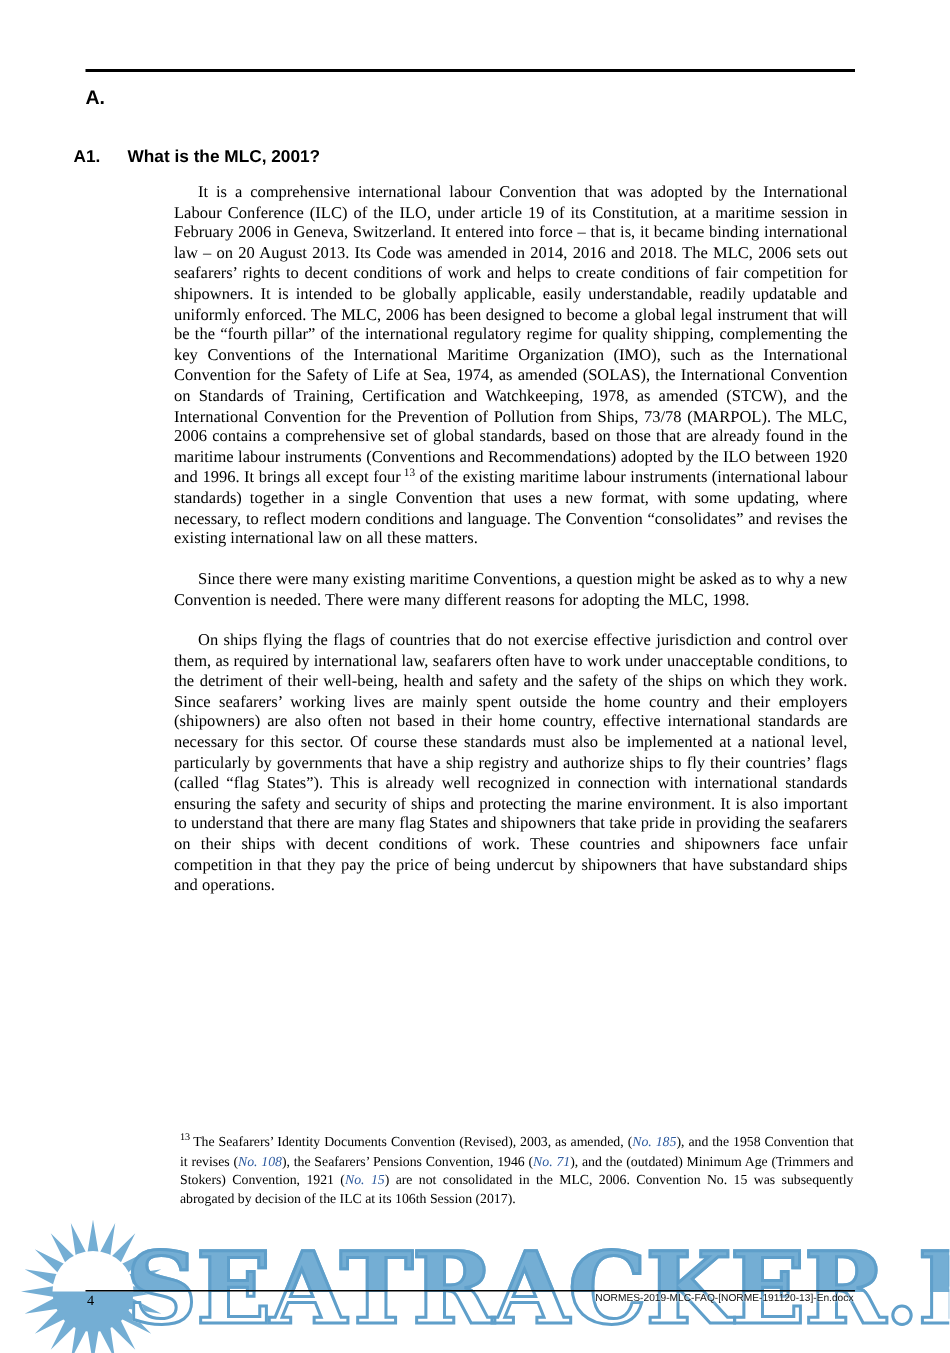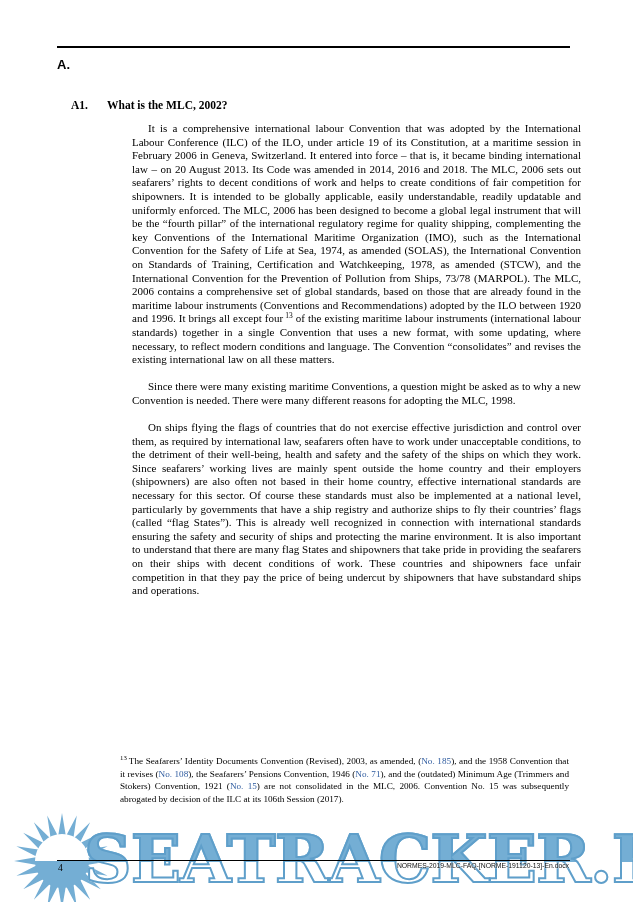--- a/index.html
+++ b/index.html
@@ -17,33 +17,33 @@
     .wm-text{
       background:linear-gradient(to bottom,#74aed4 0%,#74aed4 54%,#ffffff 54%,#ffffff 100%);
       -webkit-background-clip:text;background-clip:text;color:transparent;}
   }
 
   
   .rule-top{position:absolute;left:57px;top:46px;width:513px;height:2px;background:#000;z-index:2;}
   .section-heading{position:absolute;left:57px;top:57px;width:513px;display:flex;
         font-family:"Liberation Sans",sans-serif;font-weight:bold;font-size:13px;z-index:2;}
   .section-heading .h-label{width:40px;flex:none;}
-  .question-heading{position:absolute;left:71px;top:99px;width:513px;display:flex;
-        font-family:Liberation Serif, serif;font-weight:bold;font-size:11.5px;z-index:2;}
+  .question-heading{position:absolute;left:49px;top:99px;width:513px;display:flex;
+        font-family:Liberation Sans, sans-serif;font-weight:bold;font-size:11.5px;z-index:2;}
   .question-heading .h-label{width:36px;flex:none;}
 
-  .body-text{position:absolute;left:132px;top:122px;width:449px;z-index:2;
+  .body-text{position:absolute;left:116px;top:122px;width:449px;z-index:2;
         font-size:11px;line-height:13.6px;text-align:justify;}
   .body-text p{margin:0 0 13.6px 0;text-indent:16px;}
   .fn-ref{font-size:7.5px;vertical-align:super;line-height:0;margin-left:2px;}
 
   .footnote{position:absolute;left:120px;top:755px;width:449px;z-index:2;
         font-size:9.2px;line-height:12.6px;text-align:justify;}
   .footnote .fn-marker{font-size:6.8px;vertical-align:super;line-height:0;margin-right:2px;}
-  .fn-link{color:#2e5b9f;text-decoration:none;cursor:pointer;}
+  .fn-link{color:#2e5b9f;text-decoration:none;cursor:pointer;font-style:italic;}
 
   .rule-bottom{position:absolute;left:57px;top:860px;width:513px;height:1px;background:#000;z-index:3;}
   .page-number{position:absolute;left:58px;top:863px;font-size:9.5px;z-index:3;
         font-family:"Liberation Serif",serif;}
   .footer-filename{position:absolute;right:64px;top:862px;z-index:3;
         font-family:"Liberation Sans",sans-serif;font-size:6.8px;color:#111;
         text-shadow:0 0 2px #fff,0 0 2px #fff;}
 </style>
 </head>
 <body>
@@ -60,21 +60,21 @@
   </div>
 
   <div class="rule-top"></div>
 
   <div class="section-heading">
     <span class="h-label">A.</span>
   </div>
 
   <div class="question-heading">
     <span class="h-label">A1.</span>
-    <span class="h-text">What is the MLC, 2002?</span>
+    <span class="h-text">What is the MLC, 2001?</span>
   </div>
 
   <div class="body-text">
     <p><span>It is a comprehensive international labour Convention that was adopted by the International Labour Conference (ILC) of the ILO, under article 19 of its Constitution, at a maritime session in February 2006 in Geneva, Switzerland. It entered into force – that is, it became binding international law – on 20 August 2013. Its Code was amended in 2014, 2016 and 2018. The MLC, 2006 sets out seafarers’ rights to decent conditions of work and helps to create conditions of fair competition for shipowners. It is intended to be globally applicable, easily understandable, readily updatable and uniformly enforced. The MLC, 2006 has been designed to become a global legal instrument that will be the “fourth pillar” of the international regulatory regime for quality shipping, complementing the key Conventions of the International Maritime Organization (IMO), such as the International Convention for the Safety of Life at Sea, 1974, as amended (SOLAS), the International Convention on Standards of Training, Certification and Watchkeeping, 1978, as amended (STCW), and the International Convention for the Prevention of Pollution from Ships, 73/78 (MARPOL). The MLC, 2006 contains a comprehensive set of global standards, based on those that are already found in the maritime labour instruments (Conventions and Recommendations) adopted by the ILO between 1920 and 1996. It brings all except four</span><sup class="fn-ref">13</sup><span> of the existing maritime labour instruments (international labour standards) together in a single Convention that uses a new format, with some updating, where necessary, to reflect modern conditions and language. The Convention “consolidates” and revises the existing international law on all these matters.</span></p>
     <p>Since there were many existing maritime Conventions, a question might be asked as to why a new Convention is needed. There were many different reasons for adopting the MLC, 1998.</p>
     <p>On ships flying the flags of countries that do not exercise effective jurisdiction and control over them, as required by international law, seafarers often have to work under unacceptable conditions, to the detriment of their well-being, health and safety and the safety of the ships on which they work. Since seafarers’ working lives are mainly spent outside the home country and their employers (shipowners) are also often not based in their home country, effective international standards are necessary for this sector. Of course these standards must also be implemented at a national level, particularly by governments that have a ship registry and authorize ships to fly their countries’ flags (called “flag States”). This is already well recognized in connection with international standards ensuring the safety and security of ships and protecting the marine environment. It is also important to understand that there are many flag States and shipowners that take pride in providing the seafarers on their ships with decent conditions of work. These countries and shipowners face unfair competition in that they pay the price of being undercut by shipowners that have substandard ships and operations.</p>
   </div>
 
   <div class="footnote">
     <sup class="fn-marker">13</sup><span>The Seafarers’ Identity Documents Convention (Revised), 2003, as amended, (</span><a class="fn-link">No. 185</a><span>), and the 1958 Convention that it revises (</span><a class="fn-link">No. 108</a><span>), the Seafarers’ Pensions Convention, 1946 (</span><a class="fn-link">No. 71</a><span>), and the (outdated) Minimum Age (Trimmers and Stokers) Convention, 1921 (</span><a class="fn-link">No. 15</a><span>) are not consolidated in the MLC, 2006. Convention No. 15 was subsequently abrogated by decision of the ILC at its 106th Session (2017).</span>

